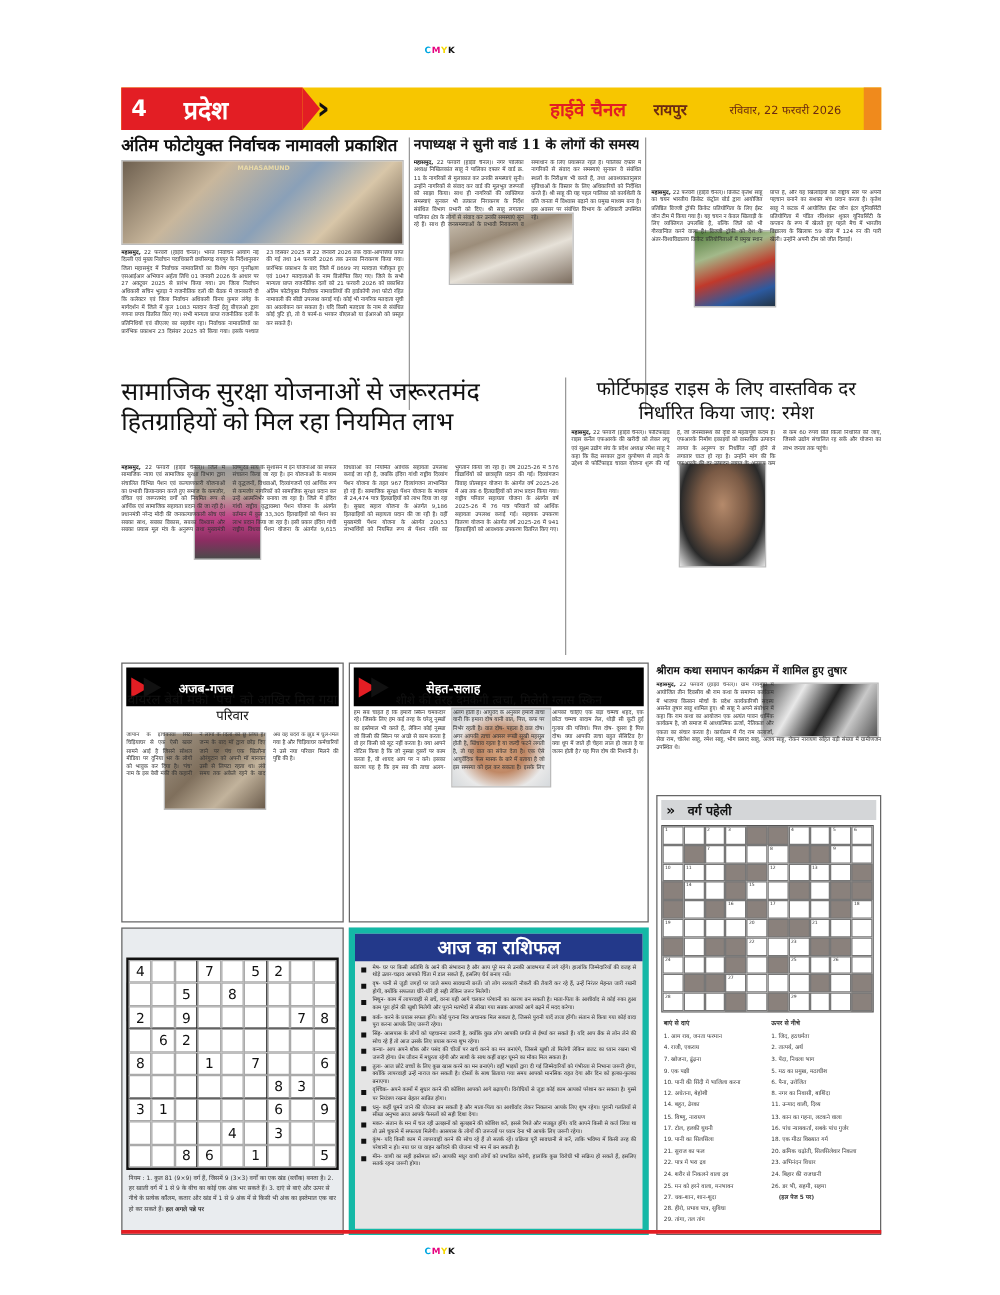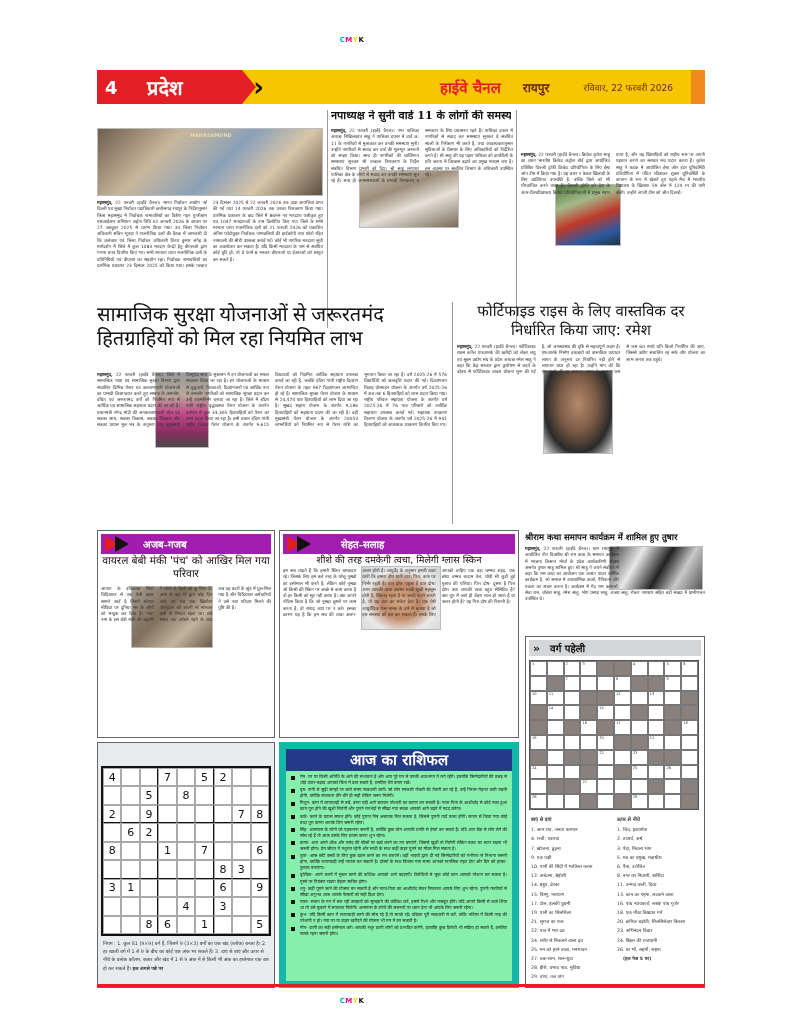--- a/index.html
+++ b/index.html
@@ -20,38 +20,38 @@
   .mast .date{color:#6b2a12;font-weight:normal;font-size:9px;margin-left:34px;margin-right:18px}
   .mast .orng{width:14px;height:34px;background:#f08a1c}
   
   .abs{position:absolute}
   .hl{font-family:"DejaVu Serif",serif;color:#111;font-weight:bold;line-height:1.1}
   .body{font-size:4.4px;line-height:6.3px;color:#333;text-align:justify;column-gap:6px}
   .body b{color:#111}
   .photo{position:absolute;border:1px solid #bbb}
   .rule{position:absolute;background:#999}
   
-  .banner{position:absolute;height:20px;background:#a21caf;display:flex;align-items:center}
+  .banner{position:absolute;height:31px;background:#000000;display:flex;align-items:center}
   .banner .arrows{display:flex;margin-left:4px}
   .banner .arrows span{display:inline-block;width:0;height:0;border-top:8px solid transparent;border-bottom:8px solid transparent}
   .banner .arrows .a1{border-left:14px solid #e31e24}
   .banner .arrows .a2{border-left:14px solid #111;margin-left:-4px}
   .banner .lbl{color:#fff;font-weight:bold;font-size:10px;margin-left:14px;font-family:"DejaVu Serif",serif}
   .box{position:absolute;border:1px solid #666}
   
   .sudoku{position:absolute;display:grid;grid-template-columns:repeat(9,1fr);border:2px solid #111;background:#fff}
   .sudoku div{border:0.5px solid #aaa;display:flex;align-items:center;justify-content:center;font-size:11px;font-family:"DejaVu Sans",sans-serif;color:#111}
   .sudoku div.br{border-right:1.5px solid #111}
   .sudoku div.bb{border-bottom:1.5px solid #111}
   
   .xw{position:absolute;display:grid;grid-template-columns:repeat(10,1fr);border:1px solid #555}
   .xw div{border:0.5px solid #777;position:relative;background:#fff}
   .xw div.blk{background:#8a817c}
   .xw div span{position:absolute;left:1px;top:0;font-size:3.6px;color:#333}
-  .rashi{position:absolute;background:#86efac;border:7px solid #14b8a6}
+  .rashi{position:absolute;background:#e5e5e5;border:5px solid #14b8a6}
   .rashi .hdr{background:#23398a;color:#fff;text-align:center;font-size:15px;font-weight:bold;height:22px;line-height:22px;font-family:"DejaVu Serif",serif}
   .rashi ul{list-style:none;padding:3px 5px}
   .rashi li{font-size:4.3px;line-height:6.1px;padding-left:9px;position:relative;margin-bottom:1px;text-align:justify}
   .rashi li:before{content:"";position:absolute;left:0;top:1.5px;width:4px;height:4px;background:#111}
   .clues{position:absolute;font-size:4.6px;line-height:9.2px;color:#333}
   .clues .ttl{font-weight:bold;font-size:5px;margin-bottom:1px}
   .bottom-rule{position:absolute;left:0;top:914px;width:608px;height:3px;background:#e31e24}
 </style>
 </head>
 <body>
@@ -72,20 +72,21 @@
       <span class="chev">›</span>
     </div>
     <div class="brand">
       <span>हाईवे चैनल</span>
     </div>
     <span class="city">रायपुर</span>
     <span class="date">रविवार, 22 फरवरी 2026</span>
     <div class="orng"></div>
   </div>
 
+  <div class="abs hl" style="left:0;top:40px;width:226px;font-size:13.5px;white-space:nowrap">अंतिम फोटोयुक्त निर्वाचक नामावली प्रकाशित</div>
   <div class="photo" style="left:0;top:58px;width:226px;height:68px;background:linear-gradient(135deg,#6d5f4f 0%,#c9b79c 30%,#8aa0b8 55%,#d8c6a8 75%,#5b4d40 100%)">
     <span style="position:absolute;left:92px;top:3px;font-size:5px;color:#e8d9a8;font-weight:bold">MAHASAMUND</span>
   </div>
   <div class="abs body" style="left:0;top:130px;width:226px;height:128px;columns:2;overflow:hidden">
     <b>महासमुंद,</b> <span>22 फरवरी (हाईवे चैनल)। भारत निर्वाचन आयोग नई दिल्ली एवं मुख्य निर्वाचन पदाधिकारी छत्तीसगढ़ रायपुर के निर्देशानुसार जिला महासमुंद में निर्वाचक नामावलियों का विशेष गहन पुनरीक्षण एसआईआर अभियान अर्हता तिथि 01 जनवरी 2026 के आधार पर 27 अक्टूबर 2025 से प्रारंभ किया गया। उप जिला निर्वाचन अधिकारी सचिन भूतड़ा ने राजनीतिक दलों की बैठक में जानकारी दी कि कलेक्टर एवं जिला निर्वाचन अधिकारी विनय कुमार लंगेह के मार्गदर्शन में जिले में कुल 1083 मतदान केन्द्रों हेतु बीएलओ द्वारा गणना प्रपत्र वितरित किए गए। सभी मान्यता प्राप्त राजनीतिक दलों के प्रतिनिधियों एवं बीएलए का सहयोग रहा। निर्वाचक नामावलियों का प्रारंभिक प्रकाशन 23 दिसंबर 2025 को किया गया। इसके पश्चात 23 दिसंबर 2025 से 22 जनवरी 2026 तक दावा-आपत्तियां प्राप्त की गई तथा 14 फरवरी 2026 तक उनका निराकरण किया गया। प्रारंभिक प्रकाशन के बाद जिले में 8699 नए मतदाता पंजीकृत हुए एवं 1047 मतदाताओं के नाम विलोपित किए गए। जिले के सभी मान्यता प्राप्त राजनीतिक दलों को 21 फरवरी 2026 को प्रकाशित अंतिम फोटोयुक्त निर्वाचक नामावलियों की हार्डकॉपी तथा फोटो रहित नामावली की सीडी उपलब्ध कराई गई। कोई भी नागरिक मतदाता सूची का अवलोकन कर सकता है। यदि किसी मतदाता के नाम से संबंधित कोई त्रुटि हो, तो वे फार्म-8 भरकर बीएलओ या ईआरओ को प्रस्तुत कर सकते हैं।</span>
   </div>
 
   <div class="rule" style="left:230px;top:40px;width:0.5px;height:218px"></div>
 
   <div class="abs hl" style="left:234px;top:40px;width:180px;font-size:11px;white-space:nowrap;overflow:hidden">नपाध्यक्ष ने सुनी वार्ड 11 के लोगों की समस्याएं</div>

